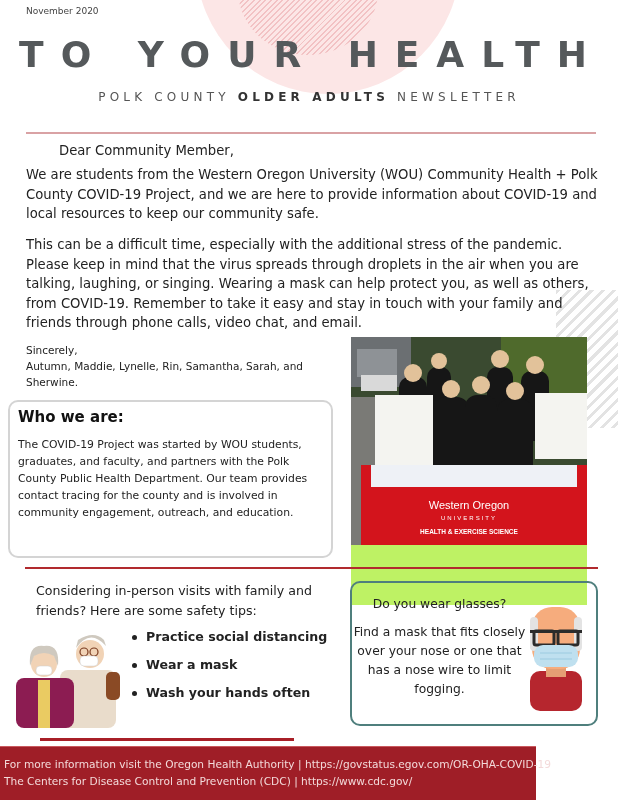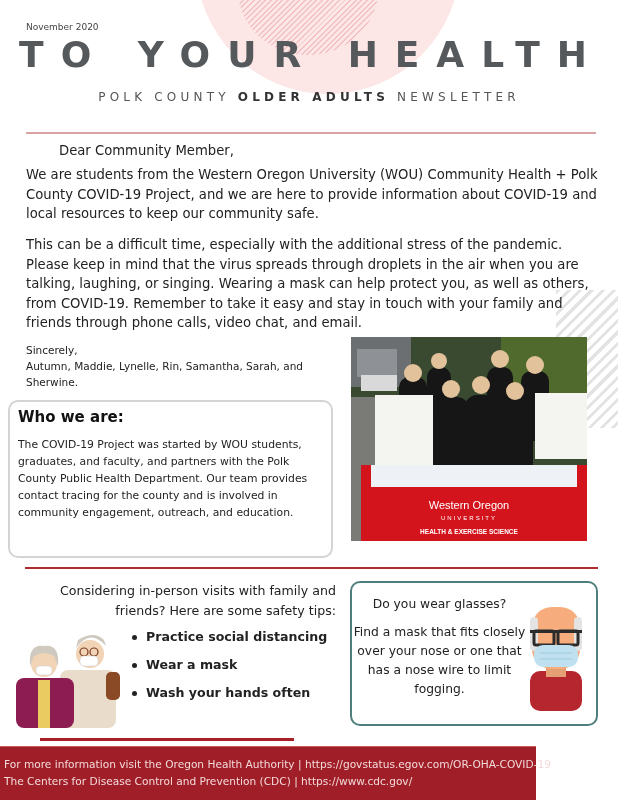--- a/index.html
+++ b/index.html
@@ -16,21 +16,21 @@
   }
   .deco-inner {
     position: absolute; left: 238px; top: -75px; width: 140px; height: 130px;
     border-radius: 50%;
     background: repeating-linear-gradient(135deg, #f2c2c4 0 1.4px, transparent 1.4px 4px);
   }
   .deco-stripes-right {
     position: absolute; left: 556px; top: 290px; width: 62px; height: 138px;
     background: repeating-linear-gradient(135deg, #e3e3e3 0 3px, #ffffff 3px 8px);
   }
-  .date { left: 14px; top: 22px; font-size: 9px; color: #444; padding-left: 12px; }
+  .date { left: 14px; top: 6px; font-size: 9px; color: #444; padding-left: 12px; }
   .title {
     left: 0; width: 618px; top: 34px; text-align: center;
     font-size: 36px; font-weight: bold; letter-spacing: 17px; color: #55595b;
     padding-left: 5px; box-sizing: border-box;
   }
   .subtitle {
     left: 0; width: 618px; top: 90px; text-align: center;
     font-size: 12px; letter-spacing: 4.2px; color: #555;
   }
   .subtitle b { color: #333; }
@@ -40,25 +40,25 @@
   .p1 { top: 165px; }
   .p2 { top: 235px; }
   .sign { left: 26px; top: 342px; font-size: 10.5px; line-height: 16px; width: 320px; color: #222; }
   .who-box {
     left: 8px; top: 400px; width: 325px; height: 158px;
     border: 2px solid #d4d4d4; border-radius: 10px; box-sizing: border-box;
   }
   .who-title { left: 8px; top: 6px; font-size: 15px; font-weight: bold; color: #111; }
   .who-text { left: 8px; top: 34px; width: 312px; font-size: 10.8px; line-height: 17px; color: #222; }
   .photo {
-    left: 351px; top: 337px; width: 236px; height: 204px; overflow: hidden;
-    background: #5eead4;
+    left: 351px; top: 337px; width: 236px; height: 268px; overflow: hidden;
+    background: #bef264;
   }
   .rule-red { left: 25px; top: 567px; width: 573px; height: 2px; background: #b12a2e; }
-  .tips-intro { left: 36px; top: 581px; width: 300px; font-size: 12.6px; line-height: 20px; color: #222; text-align: right; }
+  .tips-intro { left: 36px; top: 581px; width: 300px; font-size: 12.6px; line-height: 20px; color: #222; }
   .tips-list { left: 130px; top: 627px; font-size: 12.6px; color: #222; margin: 0; padding: 0; list-style: none; }
   .tips-list li { height: 28px; line-height: 20px; position: relative; padding-left: 16px; font-weight: bold; }
   .tips-list li::before {
     content: ""; position: absolute; left: 2px; top: 8px; width: 5px; height: 5px; border-radius: 50%; background: #222;
   }
   .couple { left: 14px; top: 626px; width: 110px; height: 102px; }
   .rule-red-short { left: 40px; top: 738px; width: 254px; height: 3px; background: #a81f27; }
   .glasses-box {
     left: 350px; top: 581px; width: 248px; height: 145px;
     border: 2.5px solid #4f7f7d; border-radius: 10px; box-sizing: border-box;

